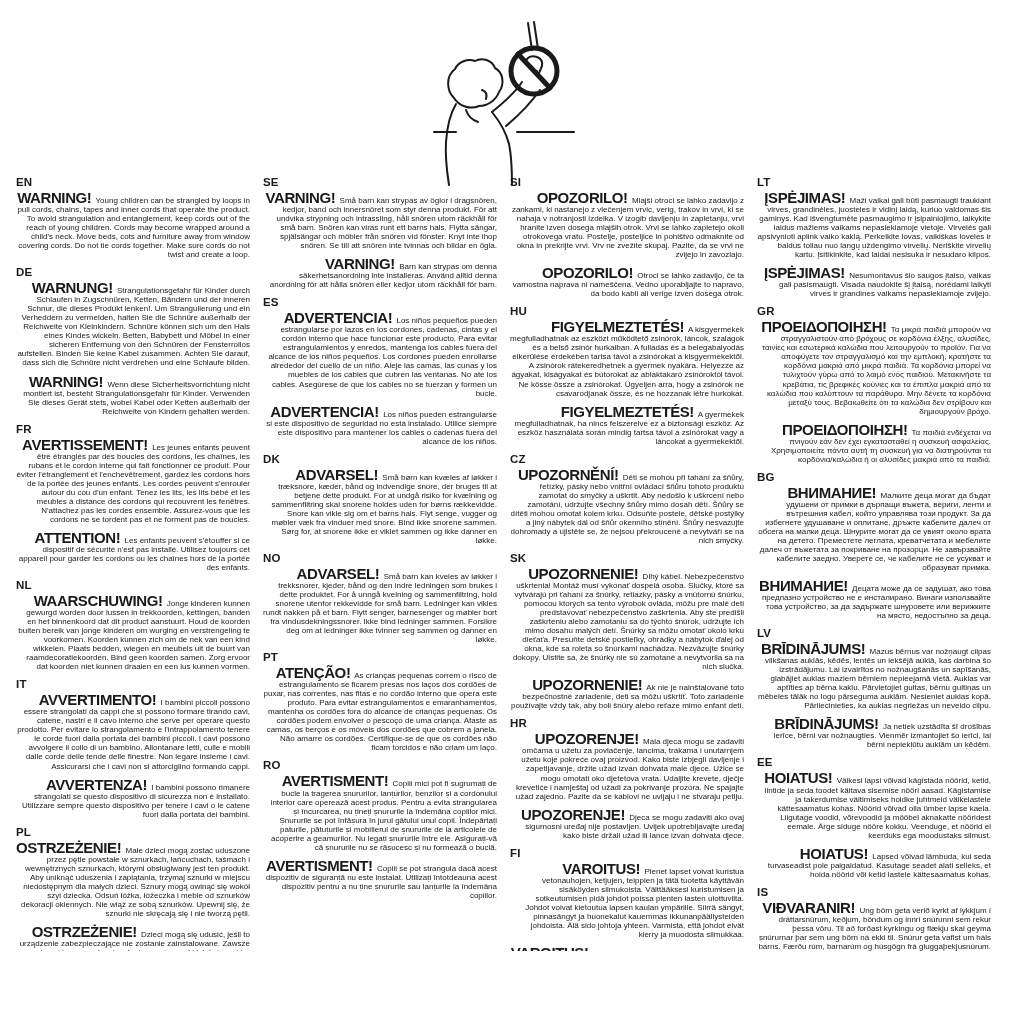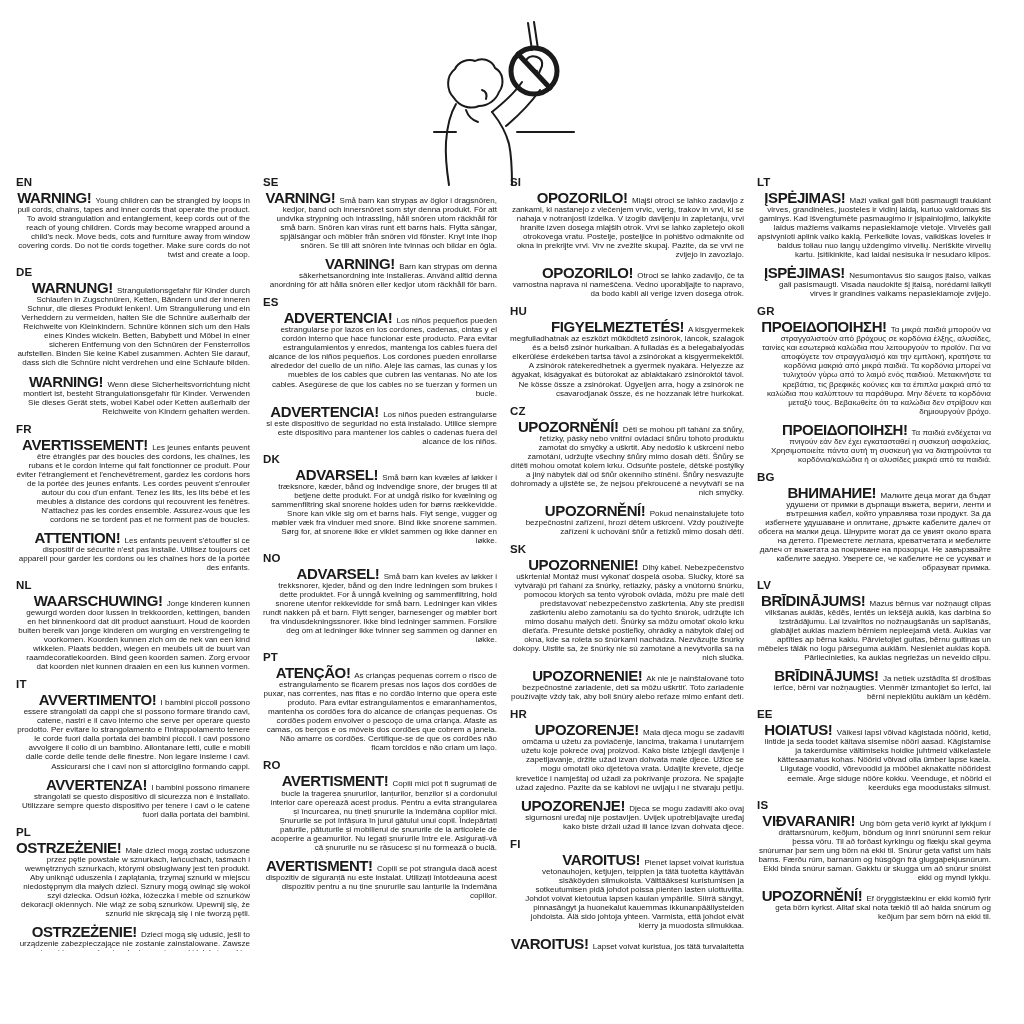--- a/index.html
+++ b/index.html
@@ -109,25 +109,25 @@
       </div>
       <div class="col">
         <section class="lang-section">
           <div class="lang-code">SI</div>
           <p class="warn"><span class="warn-head">OPOZORILO!</span> <span class="warn-body">Mlajši otroci se lahko zadavijo z zankami, ki nastanejo z vlečenjem vrvic, verig, trakov in vrvi, ki se nahaja v notranjosti izdelka. V izogib davljenju in zapletanju, vrvi hranite izven dosega mlajših otrok. Vrvi se lahko zapletejo okoli otrokovega vratu. Postelje, posteljice in pohištvo odmaknite od okna in prekrijte vrvi. Vrv ne zvežite skupaj. Pazite, da se vrvi ne zvijejo in zavozlajo.</span></p>
           <p class="warn"><span class="warn-head">OPOZORILO!</span> <span class="warn-body">Otroci se lahko zadavijo, če ta varnostna naprava ni nameščena. Vedno uporabljajte to napravo, da bodo kabli ali verige izven dosega otrok.</span></p>
         </section>
         <section class="lang-section">
           <div class="lang-code">HU</div>
           <p class="warn"><span class="warn-head">FIGYELMEZTETÉS!</span> <span class="warn-body">A kisgyermekek megfulladhatnak az eszközt működtető zsinórok, láncok, szalagok és a belső zsinór hurkaiban. A fulladás és a belegabalyodás elkerülése érdekében tartsa távol a zsinórokat a kisgyermekektől. A zsinórok rátekeredhetnek a gyermek nyakára. Helyezze az ágyakat, kiságyakat és bútorokat az ablaktakaró zsinóroktól távol. Ne kösse össze a zsinórokat. Ügyeljen arra, hogy a zsinórok ne csavarodjanak össze, és ne hozzanak létre hurkokat.</span></p>
+          <p class="warn"><span class="warn-head">FIGYELMEZTETÉS!</span> <span class="warn-body">A gyermekek megfulladhatnak, ha nincs felszerelve ez a biztonsági eszköz. Az eszköz használata során mindig tartsa távol a zsinórokat vagy a láncokat a gyermekektől.</span></p>
         </section>
         <section class="lang-section">
           <div class="lang-code">CZ</div>
           <p class="warn"><span class="warn-head">UPOZORNĚNÍ!</span> <span class="warn-body">Děti se mohou při tahání za šňůry, řetízky, pásky nebo vnitřní ovládací šňůru tohoto produktu zamotat do smyčky a uškrtit. Aby nedošlo k uškrcení nebo zamotání, udržujte všechny šňůry mimo dosah dětí. Šňůry se dítěti mohou omotat kolem krku. Odsuňte postele, dětské postýlky a jiný nábytek dál od šňůr okenního stínění. Šňůry nesvazujte dohromady a ujistěte se, že nejsou překroucené a nevytváří se na nich smyčky.</span></p>
-          <p class="warn"><span class="warn-head">UPOZORNĚNÍ!</span> <span class="warn-body">Pokud nenainstalujete toto bezpečnostní zařízení, hrozí dětem uškrcení. Vždy používejte zařízení k uchování šňůr a řetízků mimo dosah dětí.</span></p>
         </section>
         <section class="lang-section">
           <div class="lang-code">SK</div>
           <p class="warn"><span class="warn-head">UPOZORNENIE!</span> <span class="warn-body">Dlhý kábel. Nebezpečenstvo uškrtenia! Montáž musí vykonať dospelá osoba. Slučky, ktoré sa vytvárajú pri ťahaní za šnúrky, retiazky, pásky a vnútornú šnúrku, pomocou ktorých sa tento výrobok ovláda, môžu pre malé deti predstavovať nebezpečenstvo zaškrtenia. Aby ste predišli zaškrteniu alebo zamotaniu sa do týchto šnúrok, udržujte ich mimo dosahu malých detí. Šnúrky sa môžu omotať okolo krku dieťaťa. Presuňte detské postieľky, ohrádky a nábytok ďalej od okna, kde sa roleta so šnúrkami nachádza. Nezväzujte šnúrky dokopy. Uistite sa, že šnúrky nie sú zamotané a nevytvorila sa na nich slučka.</span></p>
           <p class="warn"><span class="warn-head">UPOZORNENIE!</span> <span class="warn-body">Ak nie je nainštalované toto bezpečnostné zariadenie, deti sa môžu uškrtiť. Toto zariadenie používajte vždy tak, aby boli šnúry alebo reťaze mimo enfant detí.</span></p>
         </section>
         <section class="lang-section">
           <div class="lang-code">HR</div>
           <p class="warn"><span class="warn-head">UPOZORENJE!</span> <span class="warn-body">Mala djeca mogu se zadaviti omčama u užetu za povlačenje, lancima, trakama i unutarnjem užetu koje pokreće ovaj proizvod. Kako biste izbjegli davljenje i zapetljavanje, držite užad izvan dohvata male djece. Užice se mogu omotati oko djetetova vrata. Udaljite krevete, dječje krevetiće i namještaj od užadi za pokrivanje prozora. Ne spajajte užad zajedno. Pazite da se kablovi ne uvijaju i ne stvaraju petlju.</span></p>
           <p class="warn"><span class="warn-head">UPOZORENJE!</span> <span class="warn-body">Djeca se mogu zadaviti ako ovaj sigurnosni uređaj nije postavljen. Uvijek upotrebljavajte uređaj kako biste držali užad ili lance izvan dohvata djece.</span></p>
@@ -145,29 +145,31 @@
           <p class="warn"><span class="warn-head">ĮSPĖJIMAS!</span> <span class="warn-body">Nesumontavus šio saugos įtaiso, vaikas gali pasismaugti. Visada naudokite šį įtaisą, norėdami laikyti virves ir grandines vaikams nepasiekiamoje zvijejo.</span></p>
         </section>
         <section class="lang-section">
           <div class="lang-code">GR</div>
           <p class="warn"><span class="warn-head">ΠΡΟΕΙΔΟΠΟΙΗΣΗ!</span> <span class="warn-body">Τα μικρά παιδιά μπορούν να στραγγαλιστούν από βρόχους σε κορδόνια έλξης, αλυσίδες, ταινίες και εσωτερικά καλώδια που λειτουργούν το προϊόν. Για να αποφύγετε τον στραγγαλισμό και την εμπλοκή, κρατήστε τα κορδόνια μακριά από μικρά παιδιά. Τα κορδόνια μπορεί να τυλιχτούν γύρω από το λαιμό ενός παιδιού. Μετακινήστε τα κρεβάτια, τις βρεφικές κούνιες και τα έπιπλα μακριά από τα καλώδια που καλύπτουν τα παράθυρα. Μην δένετε τα κορδόνια μεταξύ τους. Βεβαιωθείτε ότι τα καλώδια δεν στρίβουν και δημιουργούν βρόχο.</span></p>
           <p class="warn"><span class="warn-head">ΠΡΟΕΙΔΟΠΟΙΗΣΗ!</span> <span class="warn-body">Τα παιδιά ενδέχεται να πνιγούν εάν δεν έχει εγκατασταθεί η συσκευή ασφαλείας. Χρησιμοποιείτε πάντα αυτή τη συσκευή για να διατηρούνται τα κορδόνια/καλώδια ή οι αλυσίδες μακριά από τα παιδιά.</span></p>
         </section>
         <section class="lang-section">
           <div class="lang-code">BG</div>
           <p class="warn"><span class="warn-head">ВНИМАНИЕ!</span> <span class="warn-body">Малките деца могат да бъдат удушени от примки в дърпащи въжета, вериги, ленти и вътрешния кабел, който управлява този продукт. За да избегнете удушаване и оплитане, дръжте кабелите далеч от обсега на малки деца. Шнурите могат да се увият около врата на детето. Преместете леглата, креватчетата и мебелите далеч от въжетата за покриване на прозорци. Не завързвайте кабелите заедно. Уверете се, че кабелите не се усукват и образуват примка.</span></p>
+          <p class="warn"><span class="warn-head">ВНИМАНИЕ!</span> <span class="warn-body">Децата може да се задушат, ако това предпазно устройство не е инсталирано. Винаги използвайте това устройство, за да задържате шнуровете или верижките на място, недостъпно за деца.</span></p>
         </section>
         <section class="lang-section">
           <div class="lang-code">LV</div>
           <p class="warn"><span class="warn-head">BRĪDINĀJUMS!</span> <span class="warn-body">Mazus bērnus var nožņaugt cilpas vilkšanas auklās, ķēdēs, lentēs un iekšējā auklā, kas darbina šo izstrādājumu. Lai izvairītos no nožņaugšanās un sapīšanās, glabājiet auklas maziem bērniem nepieejamā vietā. Auklas var aptīties ap bērna kaklu. Pārvietojiet gultas, bērnu gultiņas un mēbeles tālāk no logu pārseguma auklām. Nesieniet auklas kopā. Pārliecinieties, ka auklas negriežas un neveido cilpu.</span></p>
           <p class="warn"><span class="warn-head">BRĪDINĀJUMS!</span> <span class="warn-body">Ja netiek uzstādīta šī drošības ierīce, bērni var nožņaugties. Vienmēr izmantojiet šo ierīci, lai bērni nepiekļūtu auklām un ķēdēm.</span></p>
         </section>
         <section class="lang-section">
           <div class="lang-code">EE</div>
           <p class="warn"><span class="warn-head">HOIATUS!</span> <span class="warn-body">Väikesi lapsi võivad kägistada nöörid, ketid, lintide ja seda toodet käitava sisemise nööri aasad. Kägistamise ja takerdumise vältimiseks hoidke juhtmeid väikelastele kättesaamatus kohas. Nöörid võivad olla ümber lapse kaela. Liigutage voodid, võrevoodid ja mööbel aknakatte nööridest eemale. Ärge siduge nööre kokku. Veenduge, et nöörid ei keerduks ega moodustaks silmust.</span></p>
+          <p class="warn"><span class="warn-head">HOIATUS!</span> <span class="warn-body">Lapsed võivad lämbuda, kui seda turvaseadist pole paigaldatud. Kasutage seadet alati selleks, et hoida nöörid või ketid lastele kättesaamatus kohas.</span></p>
         </section>
         <section class="lang-section">
           <div class="lang-code">IS</div>
           <p class="warn"><span class="warn-head">VIÐVARANIR!</span> <span class="warn-body">Ung börn geta verið kyrkt af lykkjum í dráttarsnúrum, keðjum, böndum og innri snúrunni sem rekur þessa vöru. Til að forðast kyrkingu og flækju skal geyma snúrurnar þar sem ung börn ná ekki til. Snúrur geta vafist um háls barns. Færðu rúm, barnarúm og húsgögn frá gluggaþekjusnúrum. Ekki binda snúrur saman. Gakktu úr skugga um að snúrur snúist ekki og myndi lykkju.</span></p>
           <p class="warn"><span class="warn-head">UPOZORNĚNÍ!</span> <span class="warn-body">Ef öryggistækinu er ekki komið fyrir geta börn kyrkst. Alltaf skal nota tækið til að halda snúrum og keðjum þar sem börn ná ekki til.</span></p>
         </section>
       </div>
     </div>
 
 </div>

